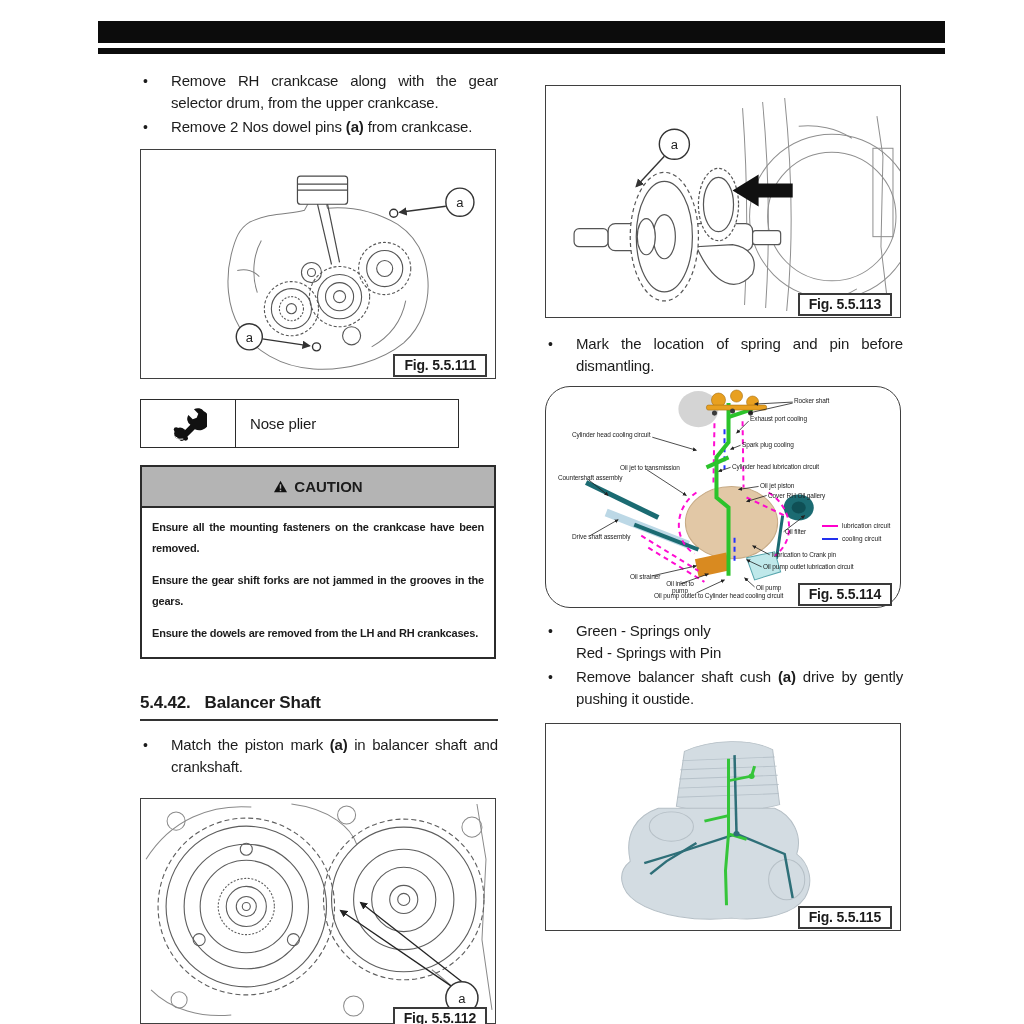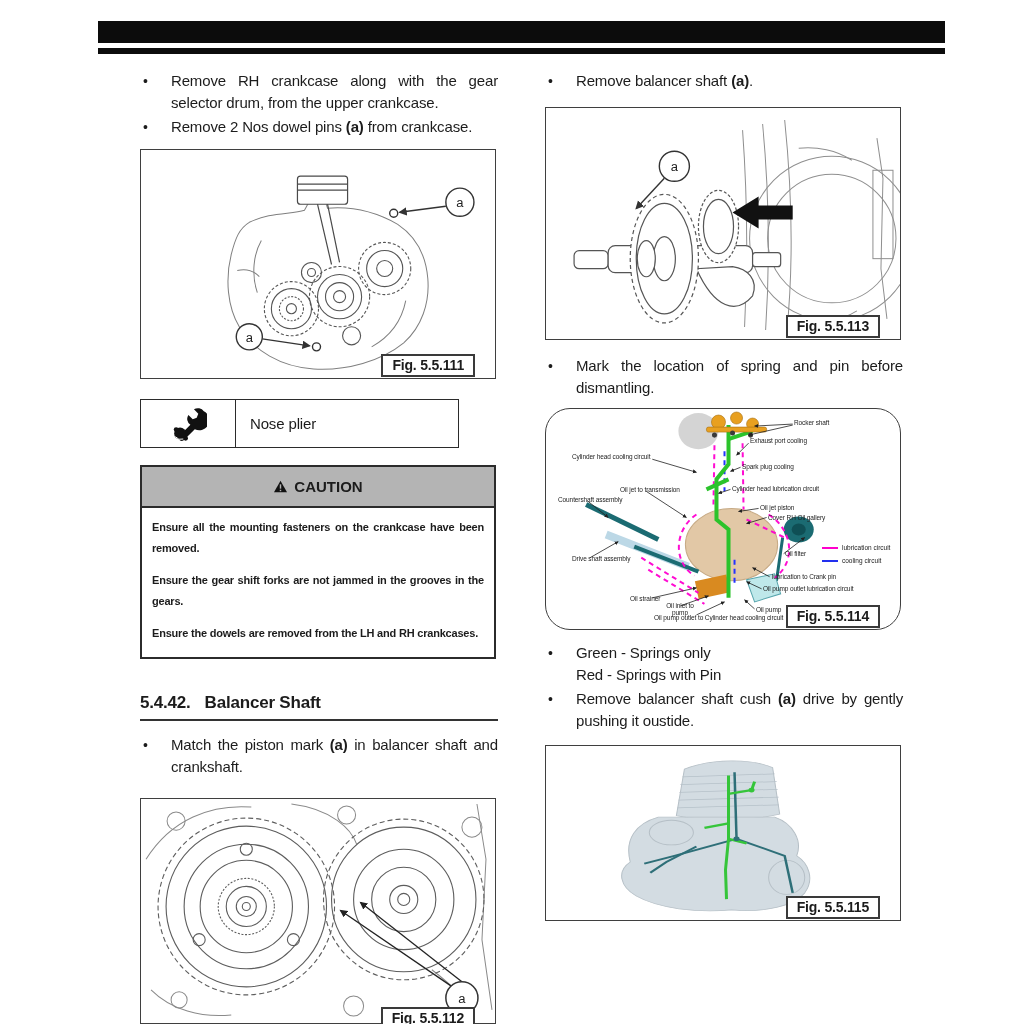--- a/index.html
+++ b/index.html
@@ -21,21 +21,21 @@
   .dot{width:28px;flex:0 0 28px;font-size:14px;line-height:22px;text-align:left;padding-left:3px;}
   .dot::before{content:"•";}
   .btxt{flex:1;font-size:15px;line-height:22px;letter-spacing:-0.15px;margin:0;}
   .justify{text-align:justify;}
   .b{font-weight:700;}
 
   
   .figbox{position:relative;width:356px;border:1.5px solid #3f3f3f;background:#fff;box-sizing:border-box;}
   .figbox svg{position:absolute;left:0;top:0;width:100%;height:100%;}
   .caption{
-    position:absolute;right:20px;bottom:1px;background:#fff;border:2px solid #3a3a3a;
+    position:absolute;right:8px;bottom:1px;background:#fff;border:2px solid #3a3a3a;
     font-weight:700;font-size:14px;padding:1px 9px 2px 9px;letter-spacing:-0.2px;z-index:5;white-space:nowrap;
   }
   .caption.overlap{bottom:-7px;}
 
   
   .toolbox{display:flex;width:319px;height:49px;border:1.5px solid #2b2b2b;box-sizing:border-box;background:#fff;}
   .toolcell{flex:0 0 94px;border-right:1.5px solid #2b2b2b;display:flex;align-items:center;justify-content:center;}
   .toolname{flex:1;display:flex;align-items:center;padding-left:14px;font-size:15px;letter-spacing:-0.15px;}
 
   
@@ -207,24 +207,20 @@
         <circle cx="320" cy="198" r="16"></circle>
       </g>
       <text x="320" y="203" font-size="13" text-anchor="middle" fill="#222">a</text>
     </svg>
     <div class="caption overlap">Fig. 5.5.112</div>
   </div>
 </div>
 
 <div class="col col-right">
 
-  <div class="bullet">
-    <span class="dot"></span>
-    <p class="btxt"><span>Remove balancer shaft </span><span class="b">(a)</span><span>.</span></p>
-  </div>
 
   <div class="figbox" style="height:233px;margin-top:15px;">
     <svg viewBox="0 0 353 230" preserveAspectRatio="none">
       <defs>
           <marker id="ah113" markerWidth="7" markerHeight="7" refX="5" refY="3" orient="auto">
             <path d="M0,0 L6,3 L0,6 Z" fill="#333"></path>
           </marker>
         </defs>
       <g stroke="#8f8f8f" fill="none" stroke-width="1">
         <path d="M196,22 C201,90 201,160 198,218"></path>
@@ -362,21 +358,21 @@
   <div class="bullet" style="margin-top:12px;">
     <span class="dot"></span>
     <p class="btxt"><span>Green - Springs only</span><br>
     <span>Red - Springs with Pin</span></p>
   </div>
   <div class="bullet">
     <span class="dot"></span>
     <p class="btxt justify"><span>Remove balancer shaft cush </span><span class="b">(a)</span><span> drive by gently pushing it oustide.</span></p>
   </div>
 
-  <div class="figbox" style="height:176px;margin-top:13px;">
+  <div class="figbox" style="height:208px;margin-top:13px;">
     <svg viewBox="0 0 353 225" preserveAspectRatio="none">
       <g fill="#ccd6dd" stroke="#a9b5bd" stroke-width="1" opacity="0.85">
         <path d="M138,30 C165,16 205,16 226,28 L233,88 C200,98 160,98 130,90 Z"></path>
         <path d="M112,92 C90,100 78,120 84,150 C70,162 74,182 90,194 C112,210 150,216 185,212 C220,216 248,206 258,190 C268,172 262,152 250,142 C256,122 246,100 228,92 Z"></path>
         <ellipse cx="125" cy="112" rx="22" ry="16"></ellipse>
         <ellipse cx="240" cy="170" rx="18" ry="22"></ellipse>
       </g>
       <g stroke="#b6c1c9" stroke-width="1">
         <line x1="136" y1="40" x2="228" y2="36"></line>
           <line x1="134" y1="50" x2="230" y2="46"></line>

